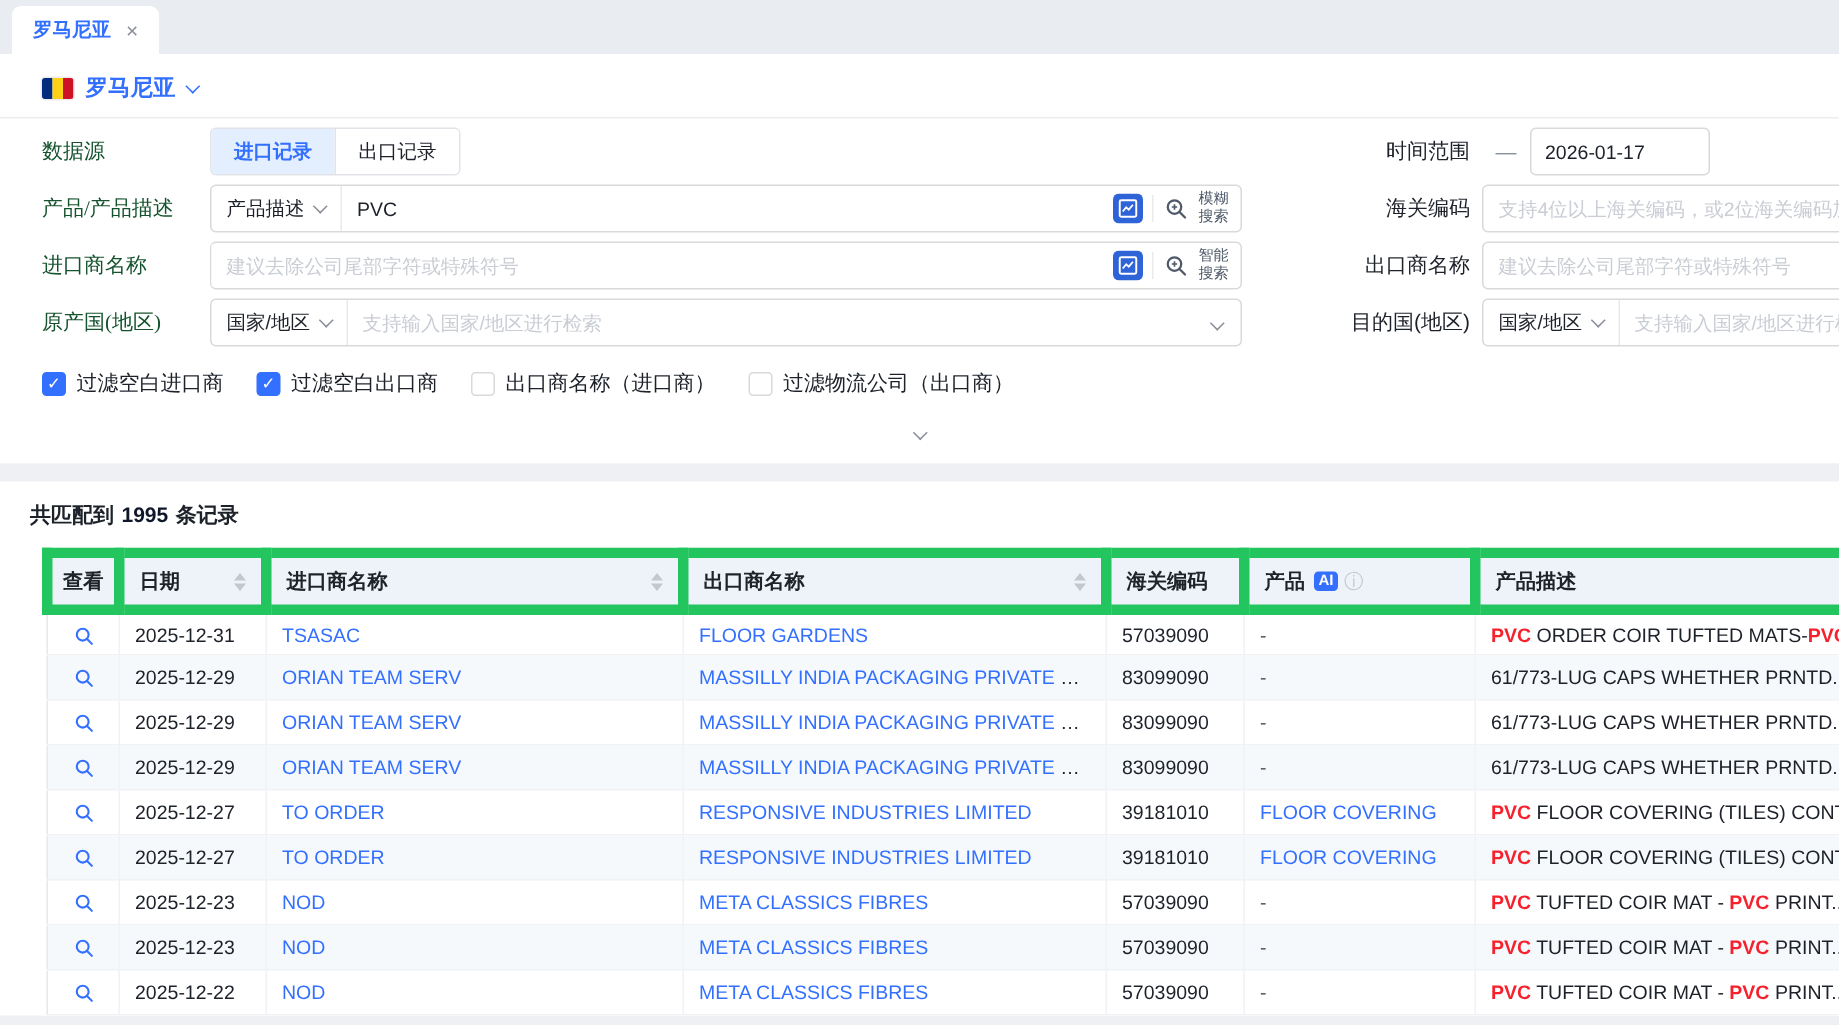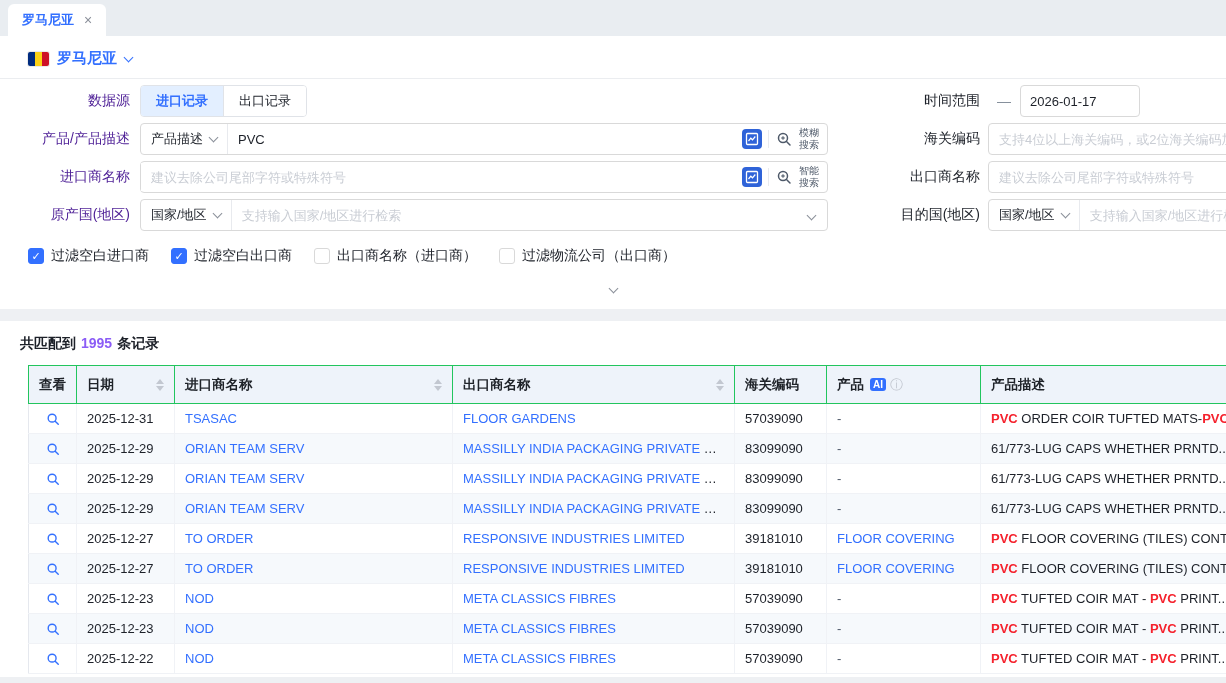--- a/index.html
+++ b/index.html
@@ -24,21 +24,21 @@
   .chev.blue { border-color:#3370ff; }
   .divider { border-top:1px solid #ebedf0; }
 
   .update-range { text-align:right; padding:5px 10px 0 0; font-size:13px; height:22px; white-space:nowrap; }
   .ur-label, .ur-mid { color:#86909c; }
   .ur-date { color:#ff7d00; font-weight:700; }
 
   
   .filter-row { display:flex; align-items:center; margin-top:6px; padding-left:28px; }
   .f-left { display:flex; align-items:center; width:810px; flex:none; }
-  .f-label { width:112px; text-align:right; padding-right:10px; white-space:nowrap; color:#4c1d95; flex:none; }
+  .f-label { width:112px; text-align:left; padding-right:10px; white-space:nowrap; color:#14532d; flex:none;font-family:Liberation Serif, serif; }
   .f-right { display:flex; align-items:center; flex:none; }
   .f-label-r { width:150px; text-align:right; padding-right:8px; white-space:nowrap; color:#1d2129; flex:none; }
 
   .segmented { display:inline-flex; border:1px solid #e0e3e8; border-radius:4px; overflow:hidden; height:32px; }
   .seg { padding:0 15px; line-height:30px; font-size:13px; background:#fff; color:#1d2129; cursor:pointer; }
   .seg + .seg { border-left:1px solid #e0e3e8; }
   .seg.active { background:#e3efff; color:#3370ff; font-weight:600; }
 
   .input-group { display:flex; align-items:center; height:32px; border:1px solid #d9d9d9; border-radius:4px; background:#fff; }
   .w-main { width:688px; }
@@ -65,25 +65,25 @@
   .cb-box.checked { background:#3370ff; border-color:#3370ff; }
 
   .collapse-row { display:flex; justify-content:center; padding:10px 0 12px; }
   .collapse-chev { cursor:pointer; padding:2px 18px; display:inline-block; }
 
   .gap { height:12px; background:#eef0f3; }
 
   
   .results { padding-top:14px; min-height:356px; }
   .summary { padding-left:20px; font-weight:700; font-size:14px; color:#1d2129; }
-  .summary .count { color:#8b5cf6; margin:0 5px; }
+  .summary .count { color:#0f172a; margin:0 5px; }
 
   .table-wrap { margin:12px 0 0 28px; width:1198px; overflow:hidden; }
   table { border-collapse:collapse; table-layout:fixed; width:1392px; background:#fff; border:1px solid #e5e8ee; }
-  th { height:38px; background:#eef3fa; border:1px solid #22c55e; font-size:13.5px; font-weight:700; color:#1f2329; text-align:left; padding:0 10px; }
+  th { height:38px; background:#eef3fa; border:7px solid #22c55e; font-size:13.5px; font-weight:700; color:#1f2329; text-align:left; padding:0 10px; }
   td { height:30px; border-right:1px solid #f0f2f6; border-bottom:1px solid #f0f2f6; font-size:13px; padding:0 10px; white-space:nowrap; overflow:hidden; text-overflow:ellipsis; color:#1d2129; }
   tr.alt td { background:#f6f9fc; }
   .c-view, .th-view { text-align:center; padding:0 4px; }
   .view-btn { cursor:pointer; display:inline-flex; vertical-align:middle; }
   .th-flex { display:flex; align-items:center; }
   .sort { display:inline-flex; flex-direction:column; gap:2px; margin-left:auto; padding-left:6px; cursor:pointer; }
   .sort i { width:0; height:0; border-left:4px solid transparent; border-right:4px solid transparent; display:block; }
   .sort .up { border-bottom:5px solid #c2c7d0; }
   .sort .down { border-top:5px solid #c2c7d0; }
   .ai-badge { background:#3370ff; color:#fff; font-size:10px; font-weight:700; border-radius:3px; padding:1px 3px; margin-left:6px; line-height:1.1; }

